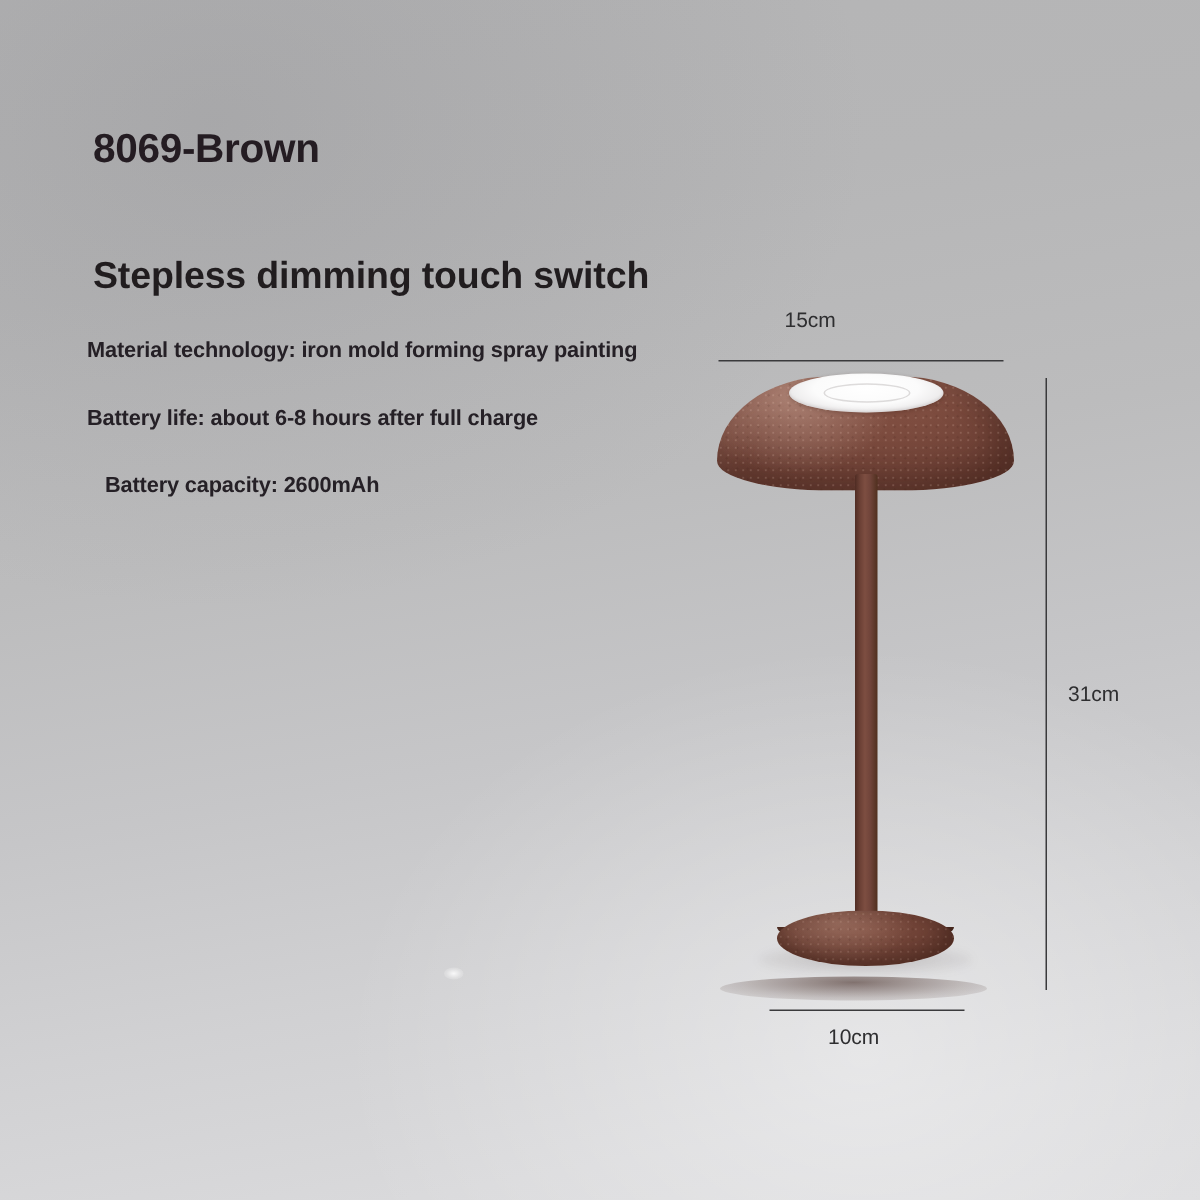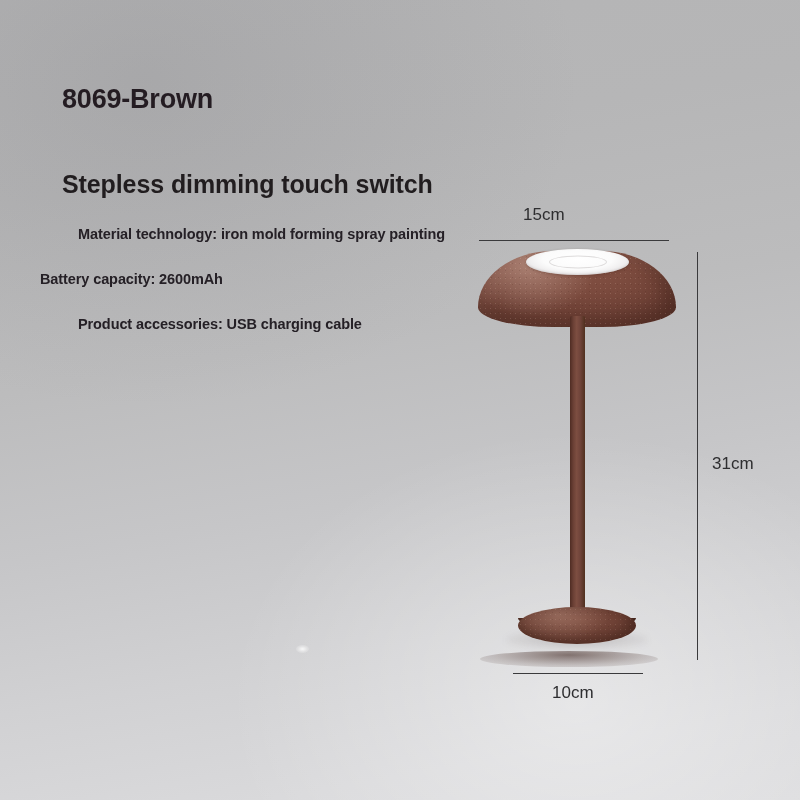--- a/index.html
+++ b/index.html
@@ -77,30 +77,30 @@
     width: 470px;
   }
   .spec-item {
     font-size: 14.5px;
     font-weight: bold;
     color: #252026;
     letter-spacing: -0.1px;
     white-space: nowrap;
     height: 45px;
     line-height: 16px;
-    padding-left: 78px;
+    padding-left: 58px;
   }
   .spec-item.indented {
-    padding-left: 40px;
+    padding-left: 70px;
   }
 
   
   .dim-label {
     position: absolute;
-    font-size: 17px;
+    font-size: 14px;
     font-weight: normal;
     color: #2e2e30;
     white-space: nowrap;
   }
   .dim-rule {
     position: absolute;
     background: #3a3a3c;
   }
 
   #dim-width-label  { left: 523px; top: 205px; }
@@ -244,22 +244,22 @@
 
   <div id="backdrop-wash"></div>
   <div id="dust-speck"></div>
 
   <div id="title">8069-Brown</div>
 
   <div id="subtitle">Stepless dimming touch switch</div>
 
   <div id="spec-list">
     <div class="spec-item">Material technology: iron mold forming spray painting</div>
+    <div class="spec-item">Battery life: about 6-8 hours after full charge</div>
     <div class="spec-item indented">Battery capacity: 2600mAh</div>
-    <div class="spec-item">Product accessories: USB charging cable</div>
   </div>
 
   <div class="dim-label" id="dim-width-label">15cm</div>
   <div class="dim-rule" id="dim-width-rule"></div>
 
   <div class="dim-rule" id="dim-height-rule"></div>
   <div class="dim-label" id="dim-height-label">31cm</div>
 
   <div class="dim-rule" id="dim-base-rule"></div>
   <div class="dim-label" id="dim-base-label">10cm</div>

